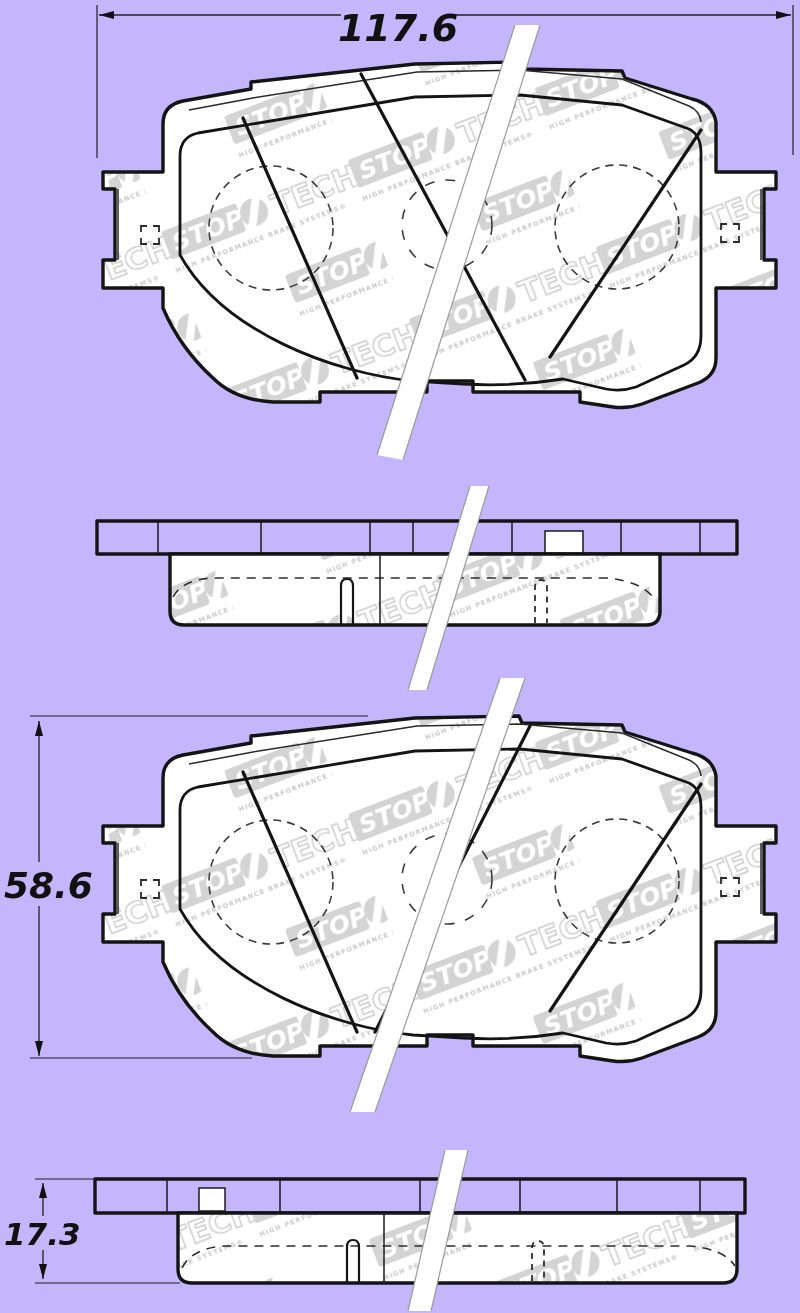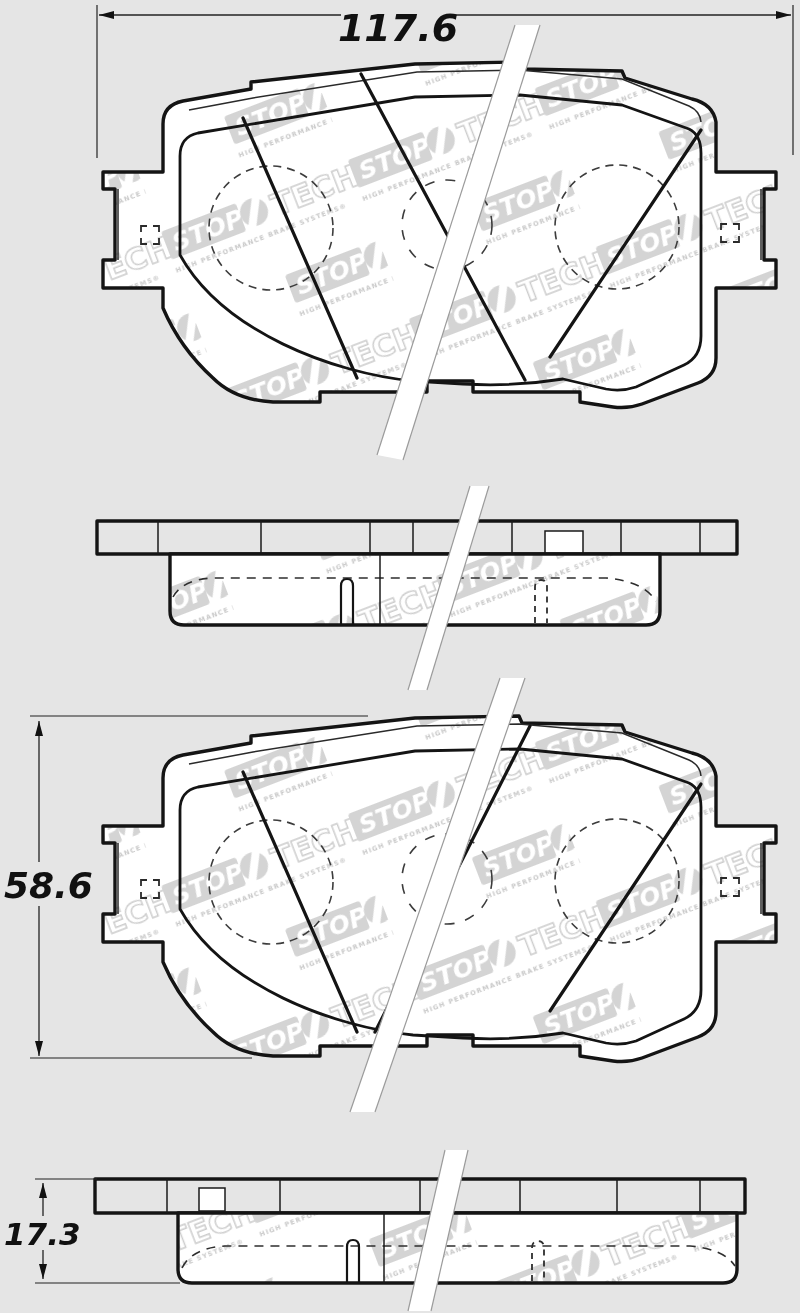--- a/index.html
+++ b/index.html
@@ -1,16 +1,16 @@
 <!DOCTYPE html>
 <html><head>
 <meta charset="utf-8">
 <style>
   html,body{margin:0;padding:0;background:#ffffff;}
-  #stage{position:relative;width:800px;height:1313px;background:#e5e5e5;overflow:hidden;
+  #stage{position:relative;width:800px;height:1313px;background:#c4b5fd;overflow:hidden;
          font-family:"DejaVu Sans",sans-serif;}
   svg{display:block}
   .outline{stroke:#141414;stroke-width:3.4;fill:none;stroke-linejoin:round}
   .thick{stroke:#141414;stroke-width:3.2;fill:none;stroke-linecap:round}
   .mid{stroke:#141414;stroke-width:2.8;fill:none;stroke-linejoin:round}
   .thin{stroke:#2a2a2a;stroke-width:1.5;fill:none}
   .dash1{stroke:#3c3c3c;stroke-width:1.6;fill:none;stroke-dasharray:8 6}
   .dash2{stroke:#3c3c3c;stroke-width:1.6;fill:none;stroke-dasharray:10 11}
   .bracket{stroke:#2a2a2a;stroke-width:1.8;fill:none}
   .vline{stroke:#1a1a1a;stroke-width:1.5}

